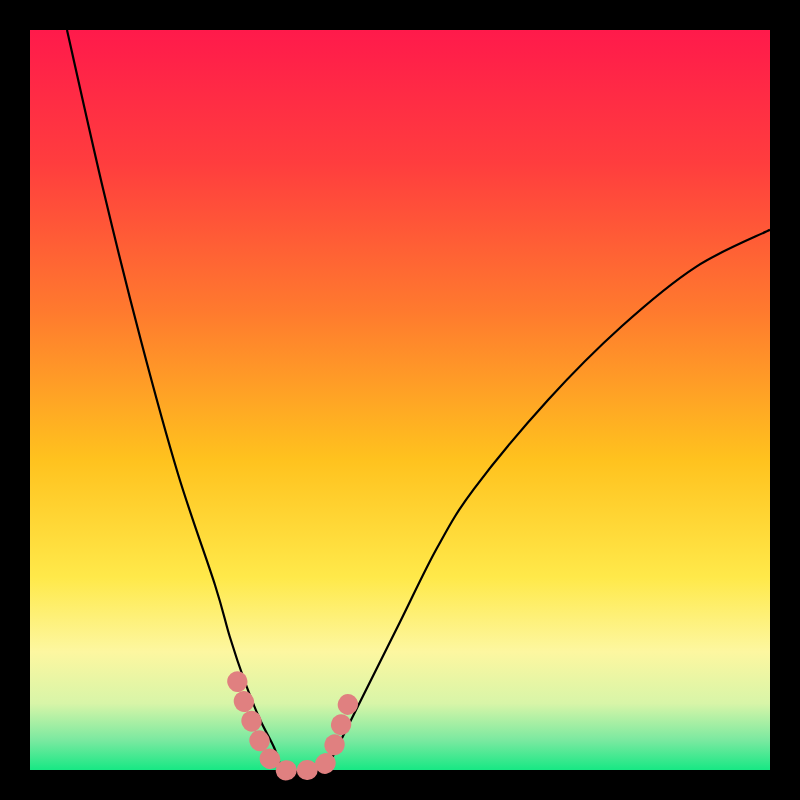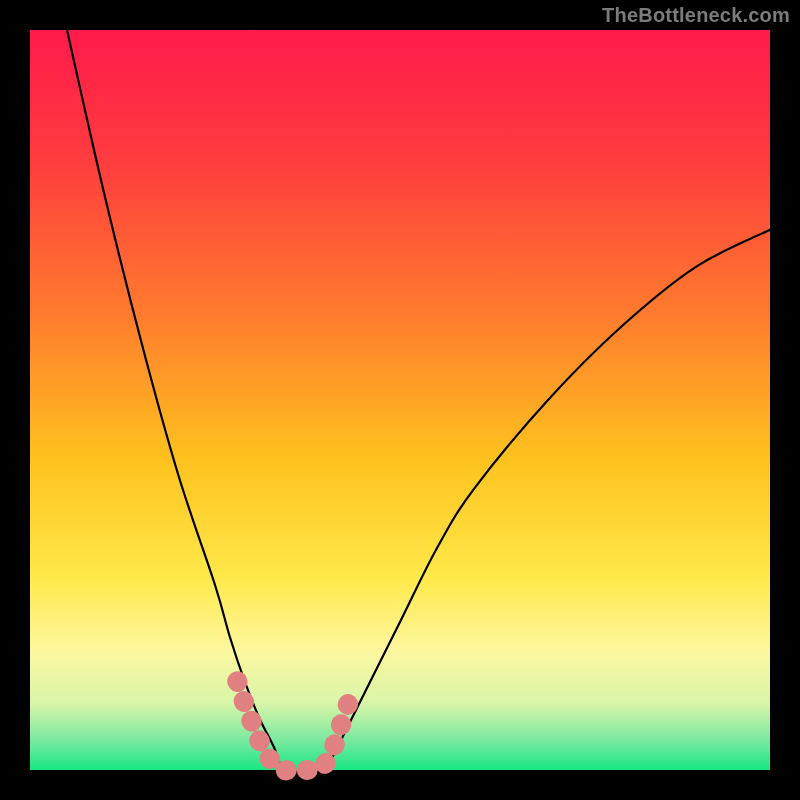--- a/index.html
+++ b/index.html
@@ -54,20 +54,19 @@
     stroke-linecap: round;
     stroke-linejoin: round;
   }
 </style>
 </head>
 <body>
 
 <div class="frame">
   <div class="plot" id="plot" style="background: linear-gradient(rgb(255, 26, 75) 0%, rgb(255, 61, 62) 18%, rgb(255, 122, 46) 38%, rgb(255, 194, 30) 58%, rgb(255, 233, 74) 74%, rgb(253, 247, 160) 84%, rgb(216, 245, 168) 91%, rgb(122, 233, 160) 96%, rgb(23, 232, 132) 100%);"></div>
 
-  <div class="watermark">TheBottleneck.com</div>
 
   <svg class="overlay" viewBox="0 0 740 740" preserveAspectRatio="none">
     <path id="left-curve" class="curve" d="M 37 0 C 43.166666666666664 27.133333333333326, 61.666666666666664 110.99999999999994, 74 162.79999999999995 C 86.33333333333333 214.59999999999997, 98.66666666666667 263.93333333333334, 111 310.8 C 123.33333333333333 357.6666666666667, 135.66666666666666 403.3, 148 444 C 160.33333333333334 484.7, 176.36666666666667 527.8666666666667, 185 555 C 193.63333333333333 582.1333333333333, 194.86666666666667 590.7666666666667, 199.8 606.8 C 204.73333333333335 622.8333333333333, 209.66666666666666 637.6333333333333, 214.6 651.2 C 219.53333333333333 664.7666666666668, 224.46666666666667 677.1, 229.4 688.2 C 234.33333333333334 699.3000000000001, 240.5 709.1666666666666, 244.20000000000002 717.8 C 247.90000000000003 726.4333333333333, 250.36666666666667 736.3, 251.60000000000002 740" stroke="#000000"></path>
     <path id="right-curve" class="curve" d="M 296 740 C 298.4666666666667 735.0666666666666, 304.6333333333333 722.7333333333333, 310.8 710.4 C 316.9666666666667 698.0666666666666, 323.1333333333333 685.7333333333333, 333 666 C 342.8666666666667 646.2666666666667, 357.66666666666663 616.6666666666666, 370 592 C 382.33333333333337 567.3333333333334, 394.66666666666674 540.2, 407.00000000000006 518 C 419.33333333333337 495.8, 425.5 483.4666666666667, 444 458.8 C 462.5 434.1333333333333, 493.3333333333333 397.1333333333333, 518 370 C 542.6666666666666 342.8666666666667, 567.3333333333334 318.2, 592 296 C 616.6666666666666 273.8, 641.3333333333334 252.8333333333333, 666 236.79999999999995 C 690.6666666666666 220.76666666666662, 727.6666666666666 205.96666666666673, 740 199.80000000000007" stroke="#000000"></path>
     <path id="pink-dots" class="dots-stroke" d="M 207.20000000000002 651.2 C 208.43333333333334 654.9000000000001, 210.9 663.5333333333333, 214.6 673.4 C 218.29999999999998 683.2666666666667, 225.7 701.7666666666667, 229.4 710.4 C 233.10000000000002 719.0333333333333, 234.33333333333334 721.5, 236.8 725.2 C 239.26666666666668 728.9000000000001, 241.73333333333335 730.1333333333333, 244.20000000000002 732.6 C 246.66666666666669 735.0666666666667, 249.13333333333335 738.7666666666667, 251.60000000000002 740 C 254.0666666666667 741.2333333333333, 256.53333333333336 740, 259 740 C 261.46666666666664 740, 263.9333333333333 740, 266.4 740 C 268.8666666666667 740, 271.33333333333337 740, 273.8 740 C 276.26666666666665 740, 278.73333333333335 740, 281.2 740 C 283.66666666666663 740, 286.1333333333333 741.2333333333333, 288.6 740 C 291.0666666666667 738.7666666666667, 293.53333333333336 736.3000000000001, 296 732.6 C 298.46666666666664 728.9, 300.9333333333333 723.9666666666666, 303.4 717.8 C 305.8666666666667 711.6333333333333, 308.33333333333337 703, 310.8 695.6 C 313.26666666666665 688.2, 316.96666666666664 677.1, 318.2 673.4" stroke="#e08080" stroke-width="20" stroke-dasharray="1 20"></path>
   </svg>
 </div>
 
 </body></html>

